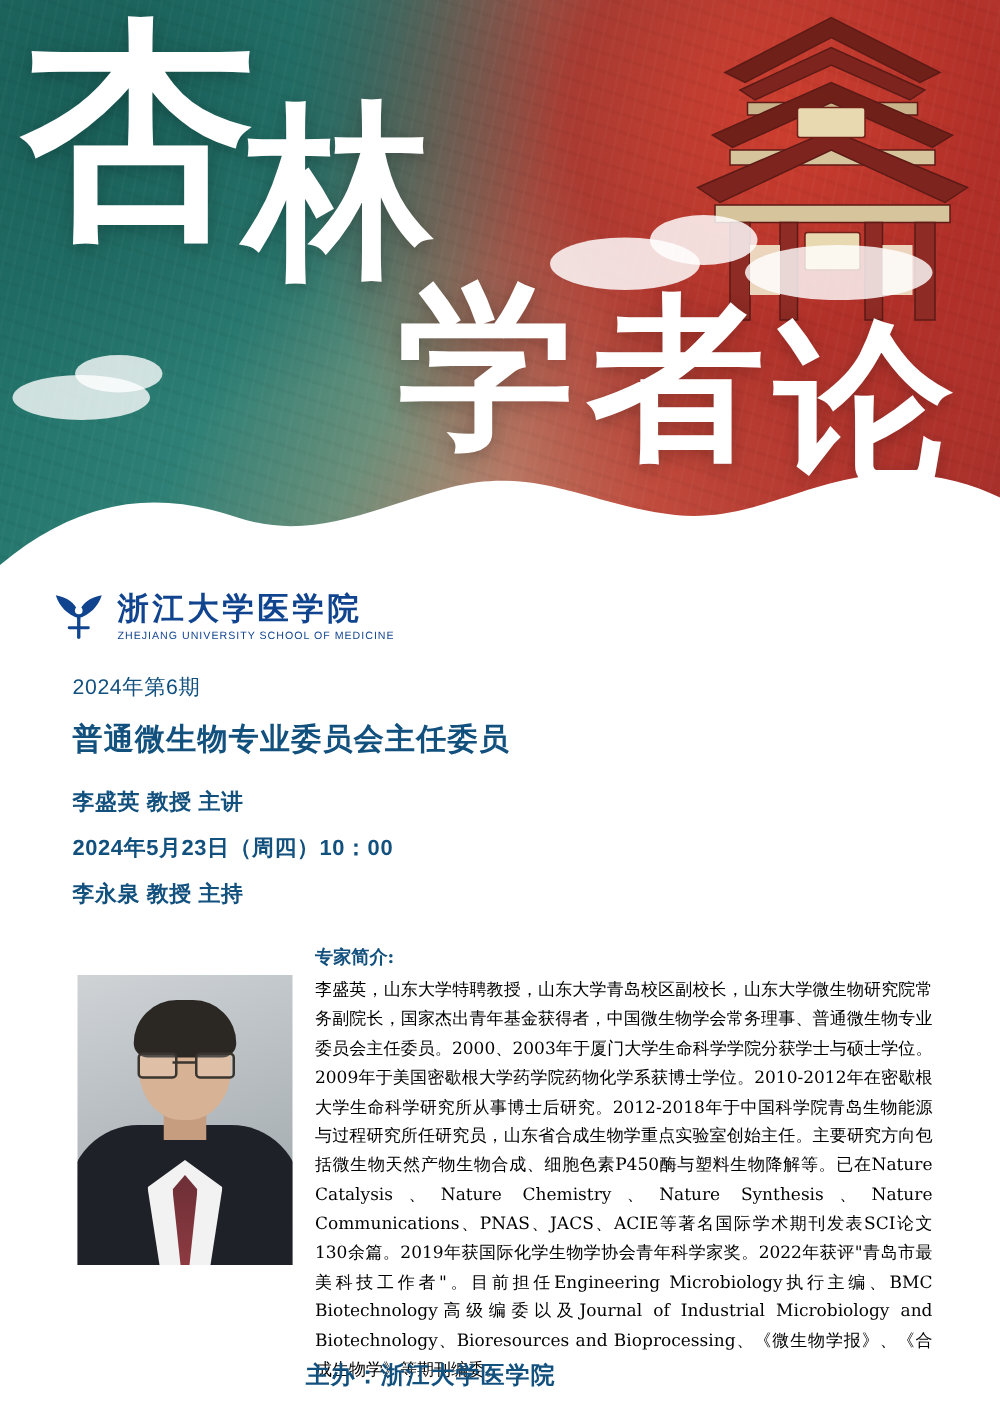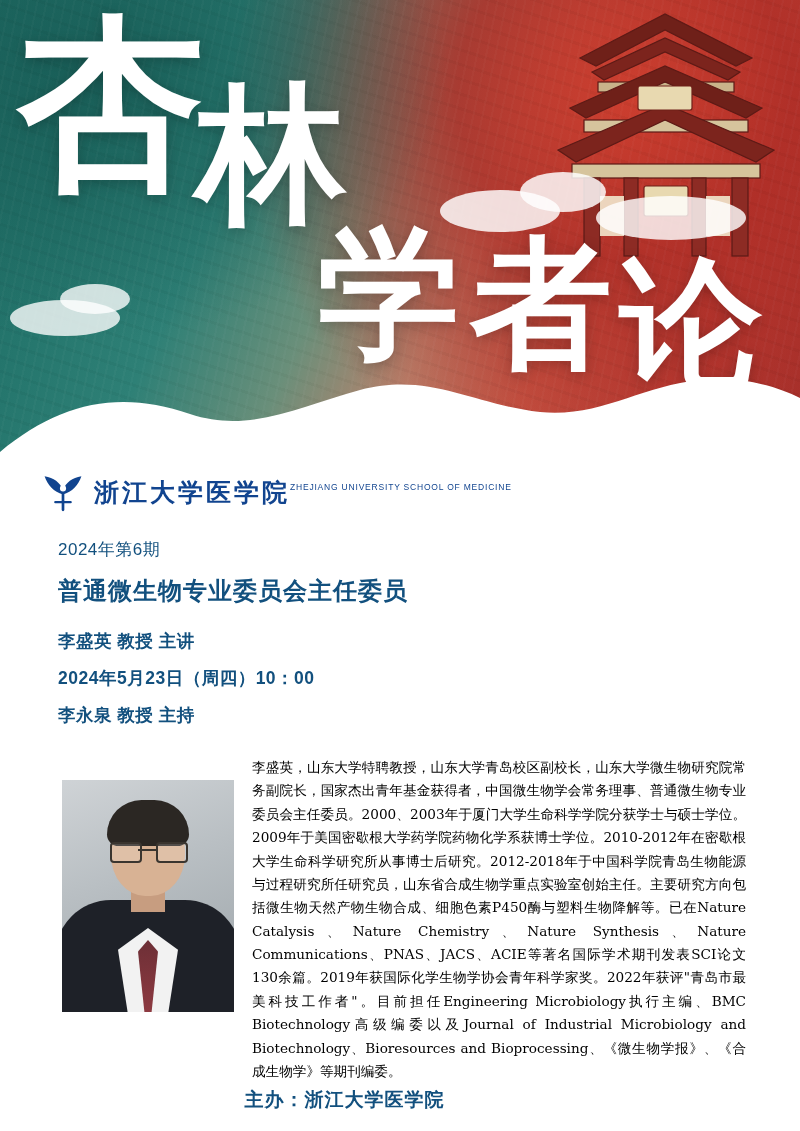--- a/index.html
+++ b/index.html
@@ -86,21 +86,21 @@
 
   
   .logo-row {
     position: absolute;
     left: 40px; top: 470px;
     display: flex;
     align-items: center;
     gap: 8px;
   }
   .logo-mark { width: 46px; height: 46px; }
-  .logo-text-wrap { display: flex; flex-direction: row; }
+  .logo-text-wrap { display: flex; flex-direction: column; }
   .logo-cn {
     font-family: "DejaVu Serif", "Liberation Serif", serif;
     font-size: 25px;
     letter-spacing: 3px;
     color: #11448f;
     font-weight: 700;
     line-height: 1.1;
   }
   .logo-en {
     font-size: 8.5px;
@@ -323,18 +323,19 @@
     <div class="p-tie"></div>
     <div class="p-neck"></div>
     <div class="p-head"></div>
     <div class="p-hair"></div>
     <div class="p-glass-l"></div>
     <div class="p-glass-r"></div>
     <div class="p-bridge"></div>
   </div>
 
   <div class="bio">
+    <div class="bio-title">专家简介:</div>
     <div class="bio-body">李盛英，山东大学特聘教授，山东大学青岛校区副校长，山东大学微生物研究院常务副院长，国家杰出青年基金获得者，中国微生物学会常务理事、普通微生物专业委员会主任委员。2000、2003年于厦门大学生命科学学院分获学士与硕士学位。2009年于美国密歇根大学药学院药物化学系获博士学位。2010-2012年在密歇根大学生命科学研究所从事博士后研究。2012-2018年于中国科学院青岛生物能源与过程研究所任研究员，山东省合成生物学重点实验室创始主任。主要研究方向包括微生物天然产物生物合成、细胞色素P450酶与塑料生物降解等。已在Nature Catalysis、Nature Chemistry、Nature Synthesis、Nature Communications、PNAS、JACS、ACIE等著名国际学术期刊发表SCI论文130余篇。2019年获国际化学生物学协会青年科学家奖。2022年获评"青岛市最美科技工作者"。目前担任Engineering Microbiology执行主编、BMC Biotechnology高级编委以及Journal of Industrial Microbiology and Biotechnology、Bioresources and Bioprocessing、《微生物学报》、《合成生物学》等期刊编委。</div>
   </div>
 
   <div class="footer">主办：浙江大学医学院</div>
 
 </div>
 
 </body></html>

